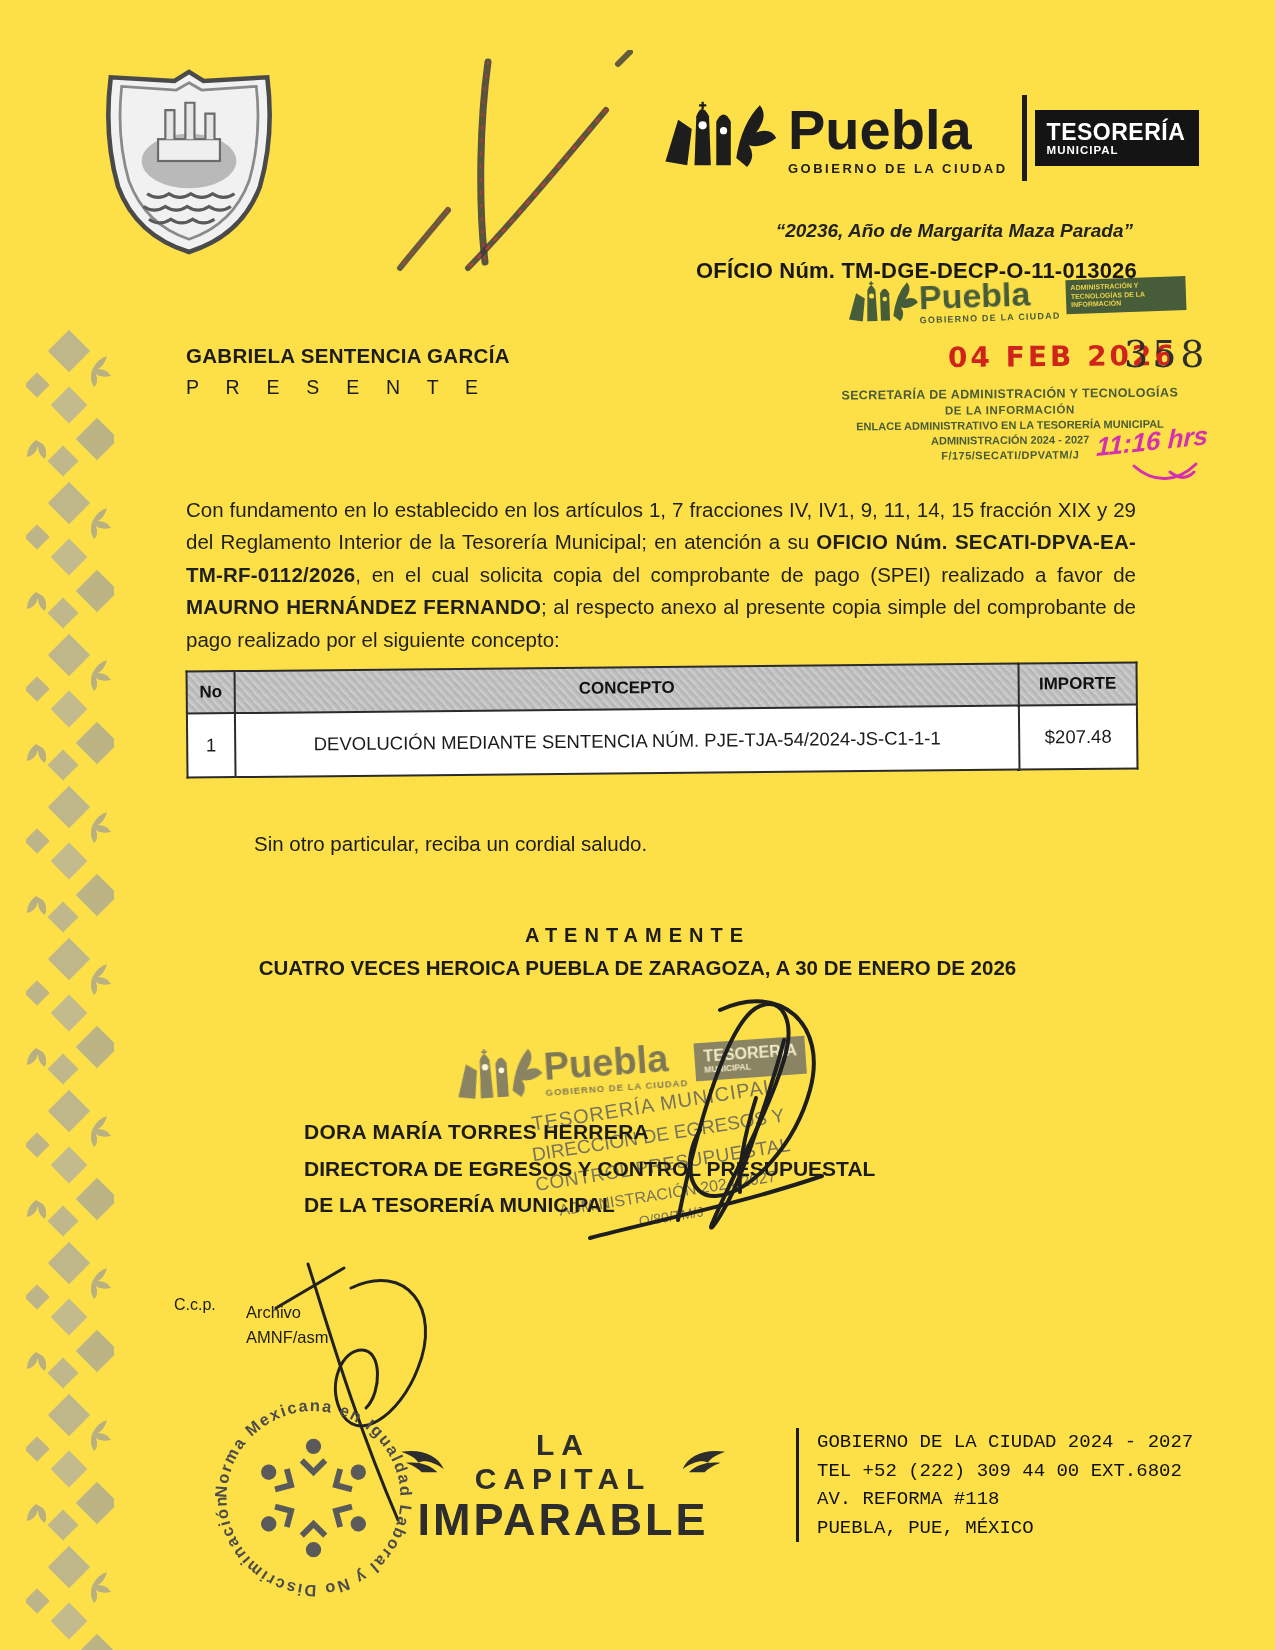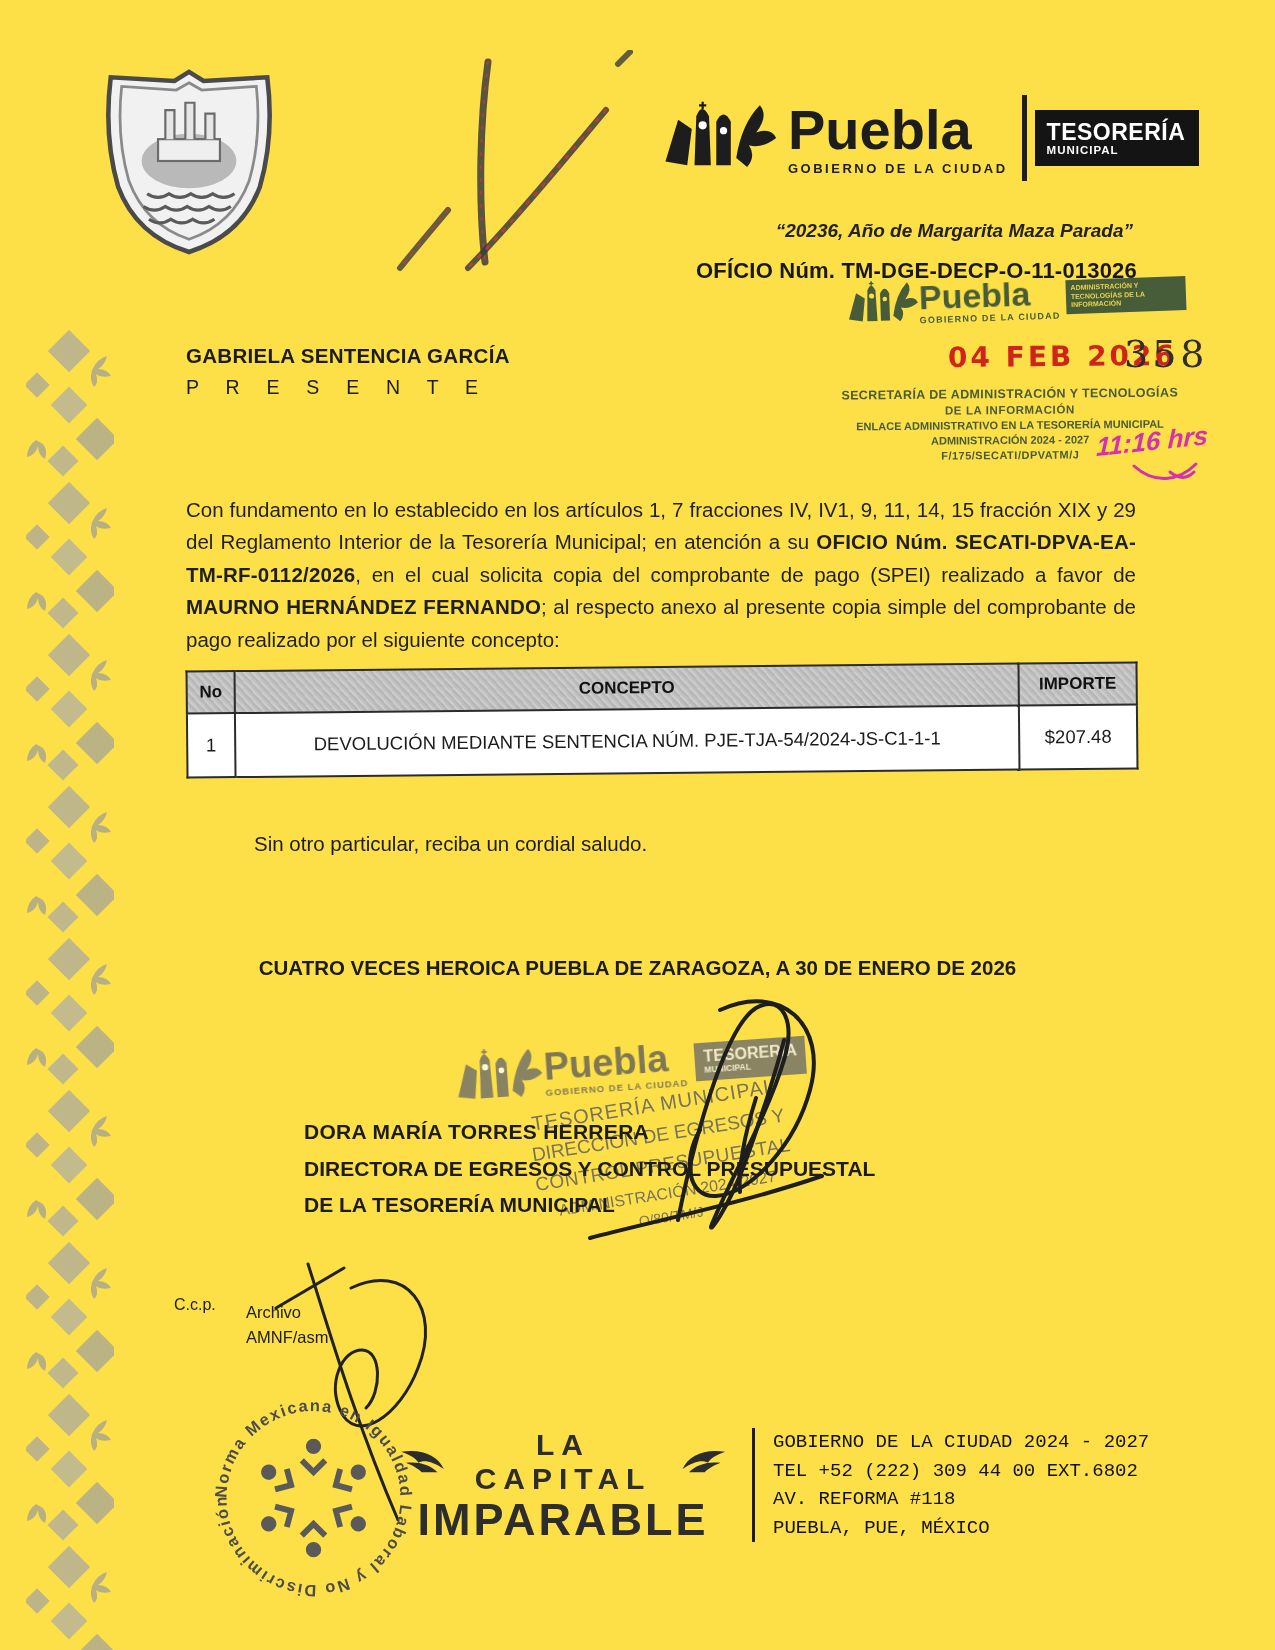--- a/index.html
+++ b/index.html
@@ -98,21 +98,21 @@
   .ccp-lines { position:absolute; left:246px; top:1300px; font-size:16.5px; line-height:1.5; }
   .archivo-scribble { position:absolute; left:256px; top:1258px; }
 
   .seal { position:absolute; left:196px; top:1378px; }
 
   .capital-logo { position:absolute; left:398px; top:1428px; width:330px; text-align:center; color:#2d2d2d; }
   .capital-row { display:flex; align-items:center; justify-content:center; gap:6px; }
   .capital-l1 { font-size:30px; font-weight:bold; letter-spacing:7px; }
   .capital-l2 { font-size:45px; font-weight:bold; letter-spacing:3px; margin-top:-2px; }
 
-  .addr-footer { position:absolute; left:752px; top:1428px; display:flex; }
+  .addr-footer { position:absolute; left:796px; top:1428px; display:flex; }
   .addr-rule { width:3px; background:#1d1d1d; margin-right:18px; }
   .addr-text { font-family:"Liberation Mono","DejaVu Sans Mono",monospace; font-size:19px; line-height:1.5; color:#111; white-space:nowrap; }
 </style>
 </head>
 <body>
 
 <svg width="0" height="0" style="position:absolute" aria-hidden="true">
   <defs>
     <symbol id="pueblaIcon" viewBox="0 0 130 100">
       <g fill="currentColor">
@@ -233,20 +233,21 @@
     <tbody>
       <tr>
         <td>1</td>
         <td>DEVOLUCIÓN MEDIANTE SENTENCIA NÚM. PJE-TJA-54/2024-JS-C1-1-1</td>
         <td>$207.48</td>
       </tr>
     </tbody>
   </table>
 
   <div class="farewell">Sin otro particular, reciba un cordial saludo.</div>
+  <div class="atentamente">ATENTAMENTE</div>
   <div class="place-date">CUATRO VECES HEROICA PUEBLA DE ZARAGOZA, A 30 DE ENERO DE 2026</div>
 
   <div class="sig-gray-logo">
     <svg width="92" height="70" style="color:#6a6a6a">
         <use href="#pueblaIcon"></use>
       </svg>
     <div style="display:flex;flex-direction:column;line-height:1;">
       <span class="g-name">Puebla</span>
       <span class="g-sub">GOBIERNO DE LA CIUDAD</span>
     </div>

